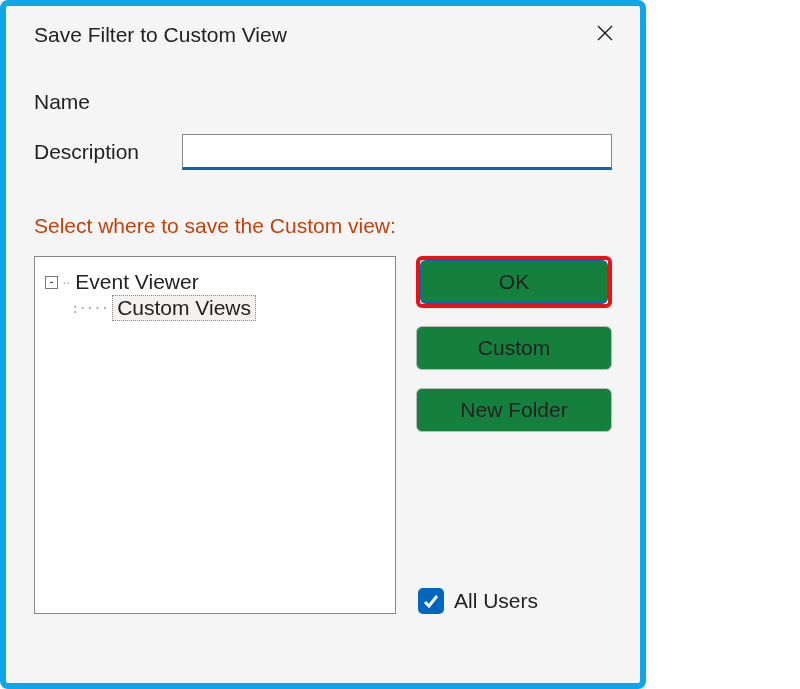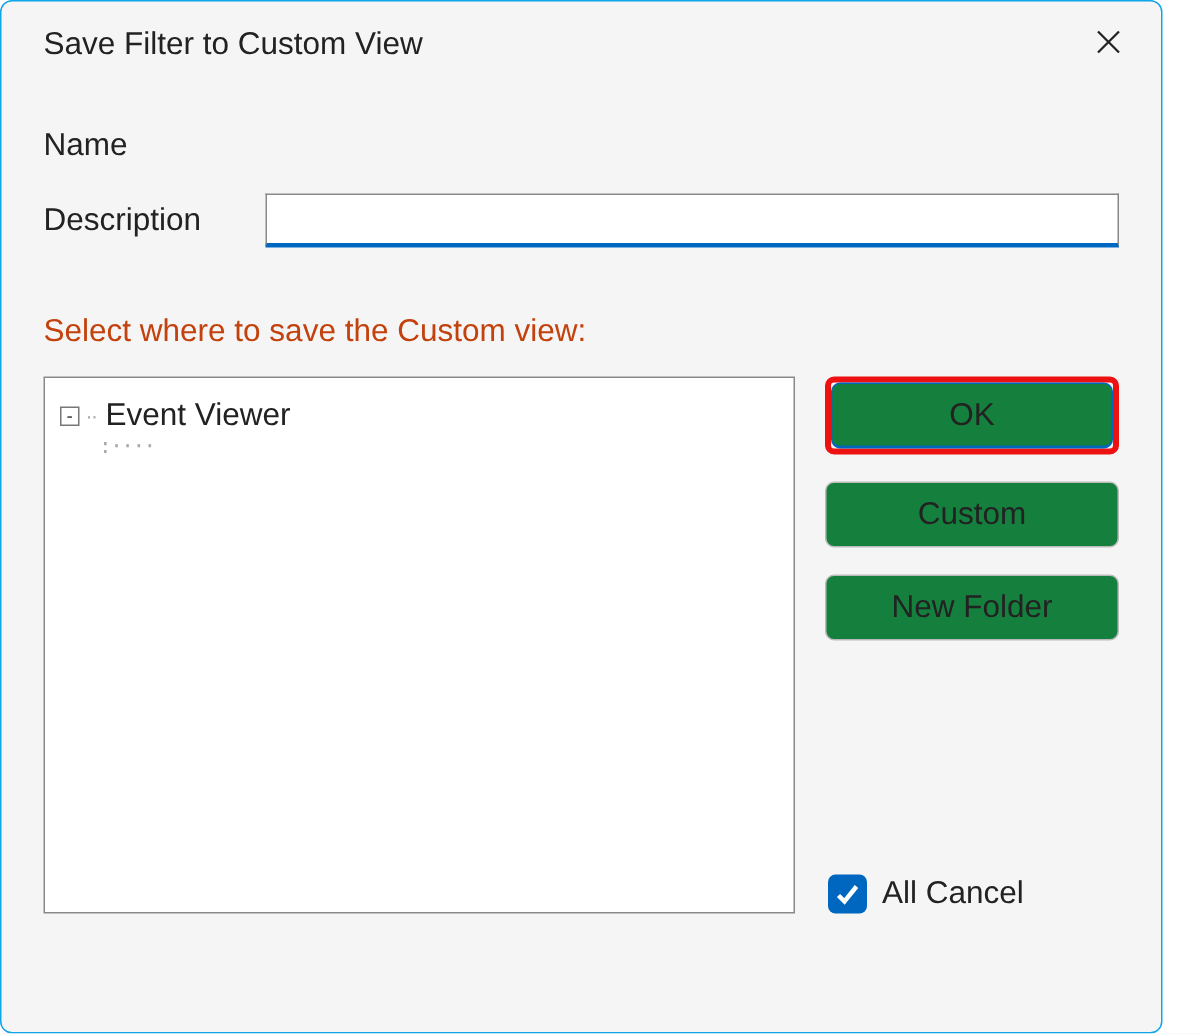--- a/index.html
+++ b/index.html
@@ -5,24 +5,24 @@
     * {
       box-sizing: border-box;
       font-family: "Segoe UI", Tahoma, sans-serif;
     }
     body {
       margin: 0;
       padding: 0;
       background: #fff;
     }
     .dialog {
-      width: 775px;
+      width: 646px;
       height: 689px;
       background: #f5f5f5;
-      border: 1px solid #0ea5e9;
+      border: 6px solid #0ea5e9;
       border-radius: 8px;
       position: relative;
       overflow: hidden;
     }
     .titlebar {
       display: flex;
       justify-content: space-between;
       align-items: center;
       padding: 14px 18px 24px 28px;
     }
@@ -217,37 +217,38 @@
     <div class="lower-area">
 
       <div class="tree-box">
         <div class="tree-node">
           <span class="tree-expander">-</span>
           <span class="tree-dots">··</span>
           <span class="tree-label">Event Viewer</span>
         </div>
         <div class="tree-child">
           <span class="tree-connector">:····</span>
+          <span class="tree-label">Custom Views</span>
         </div>
       </div>
 
       <div class="button-col">
         <div class="ok-highlight">
           <div class="win-button">OK</div>
         </div>
         <div class="win-button">Custom</div>
         <div class="win-button">New Folder</div>
 
         <div class="all-users-row">
           <span class="checkbox-box">
             <svg class="checkmark-svg" viewBox="0 0 18 18">
               <polyline points="3,10 7,14 15,4"></polyline>
             </svg>
           </span>
-          <span class="checkbox-label">All Cancel</span>
+          <span class="checkbox-label">All Users</span>
         </div>
       </div>
 
     </div>
 
   </div>
 
 </div>
 
 </body></html>

